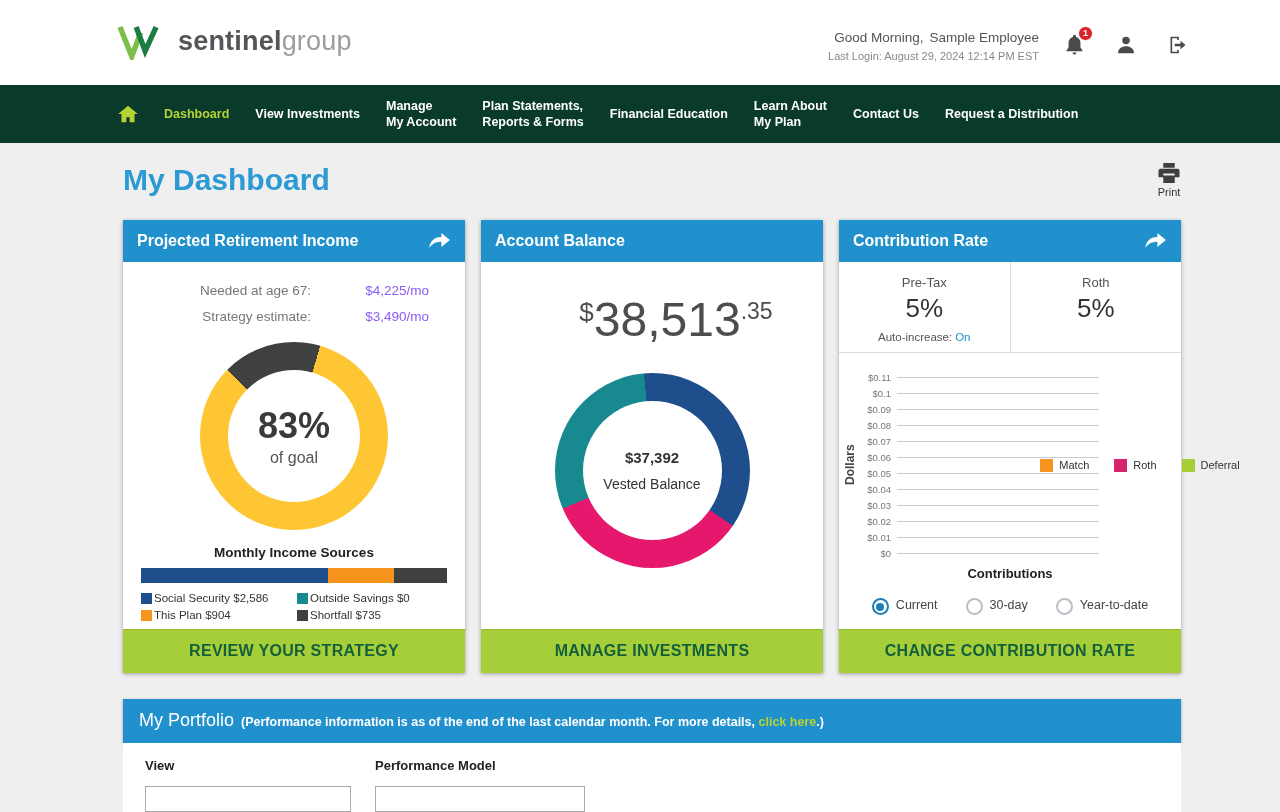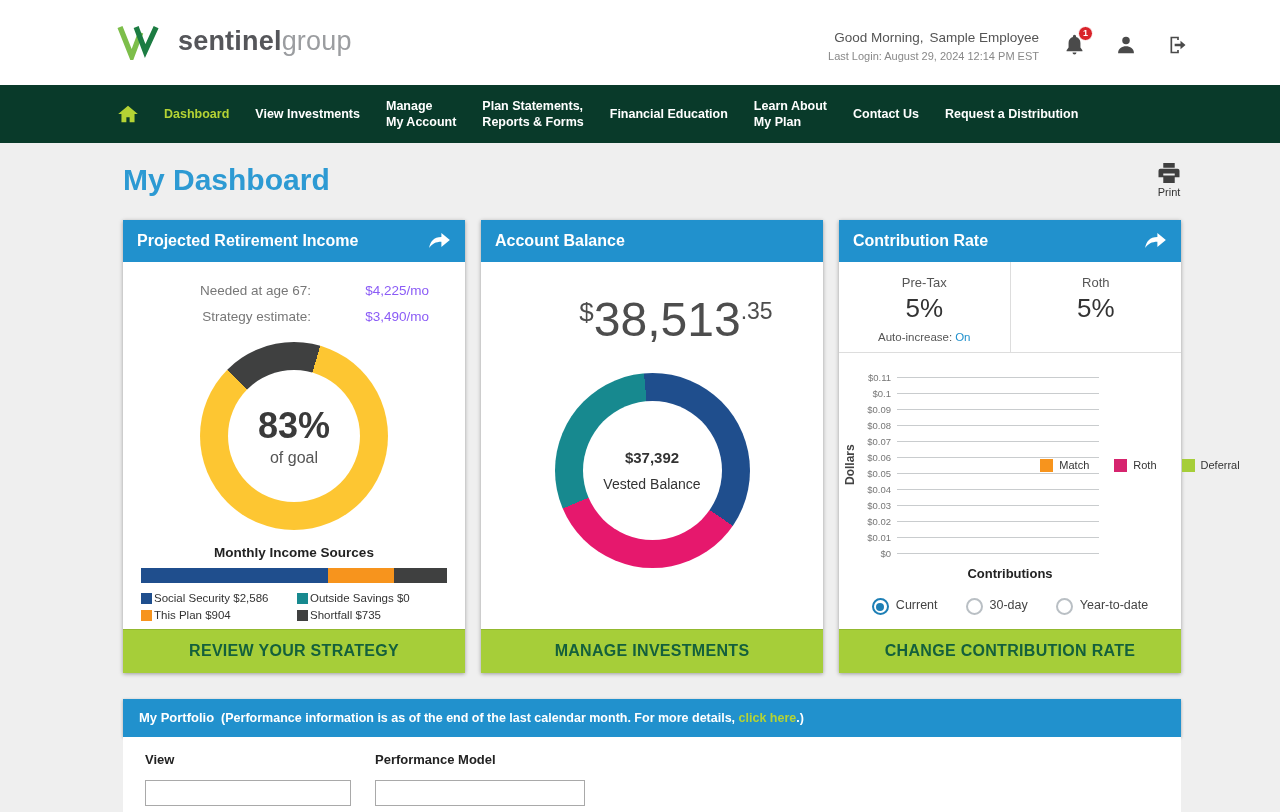--- a/index.html
+++ b/index.html
@@ -103,21 +103,21 @@
   .radio-dot { width: 17px; height: 17px; border-radius: 50%; border: 2px solid #b9bfc4; background: #fff; position: relative; flex: none; }
   .radio.selected .radio-dot { border-color: #1d7fb5; }
   .radio.selected .radio-dot::after {
     content: ""; position: absolute; inset: 2.5px; border-radius: 50%; background: #1d7fb5;
   }
   
   .portfolio-bar {
     margin-top: 26px; background: #2191cd; color: #fff; padding: 11px 16px 12px;
     display: flex; align-items: baseline; gap: 7px; box-shadow: 0 1px 3px rgba(0,0,0,.3);
   }
-  .portfolio-title { font-size: 13px; font-weight: bold; }
+  .portfolio-title { font-size: 18px; font-weight: normal; }
   .portfolio-sub { font-size: 12.5px; font-weight: bold; }
   .portfolio-sub .link { color: #b5d334; cursor: pointer; }
   .portfolio-body { background: #fff; padding: 15px 22px 0; height: 80px; display: flex; }
   .pf-col1 { width: 230px; }
   .pf-label { font-size: 13px; font-weight: bold; color: #222; }
   .dd { margin-top: 13px; height: 26px; border: 1px solid #a9a9a9; background: #fff; cursor: pointer; }
   .dd1 { width: 206px; }
   .dd2 { width: 210px; }
 </style>
 </head>

